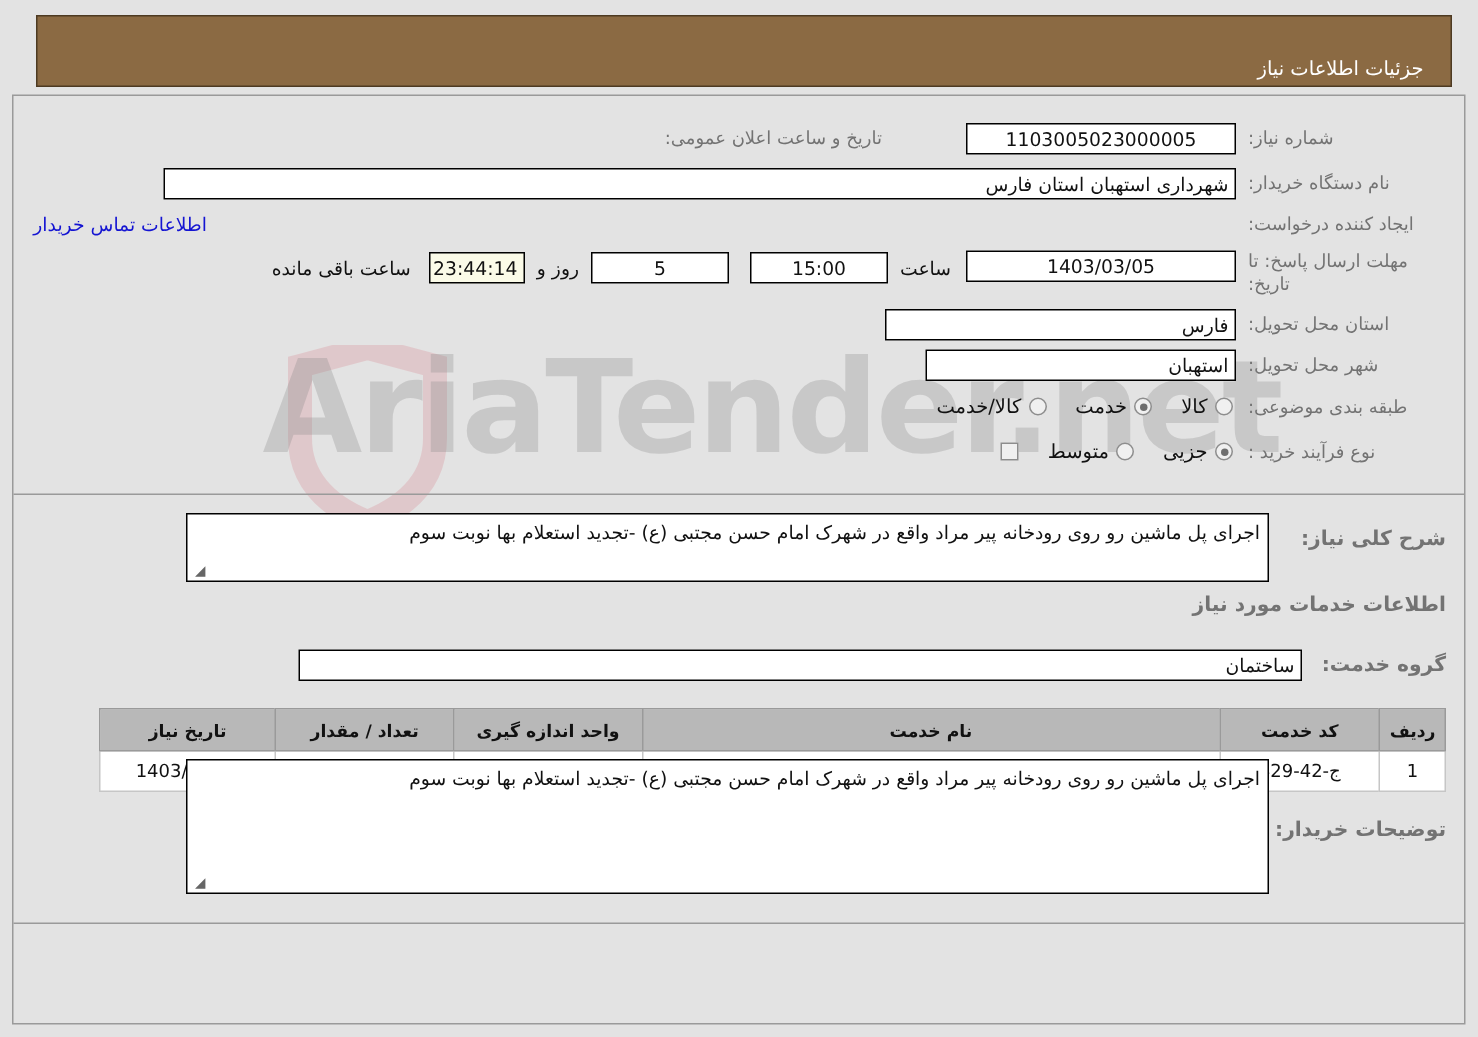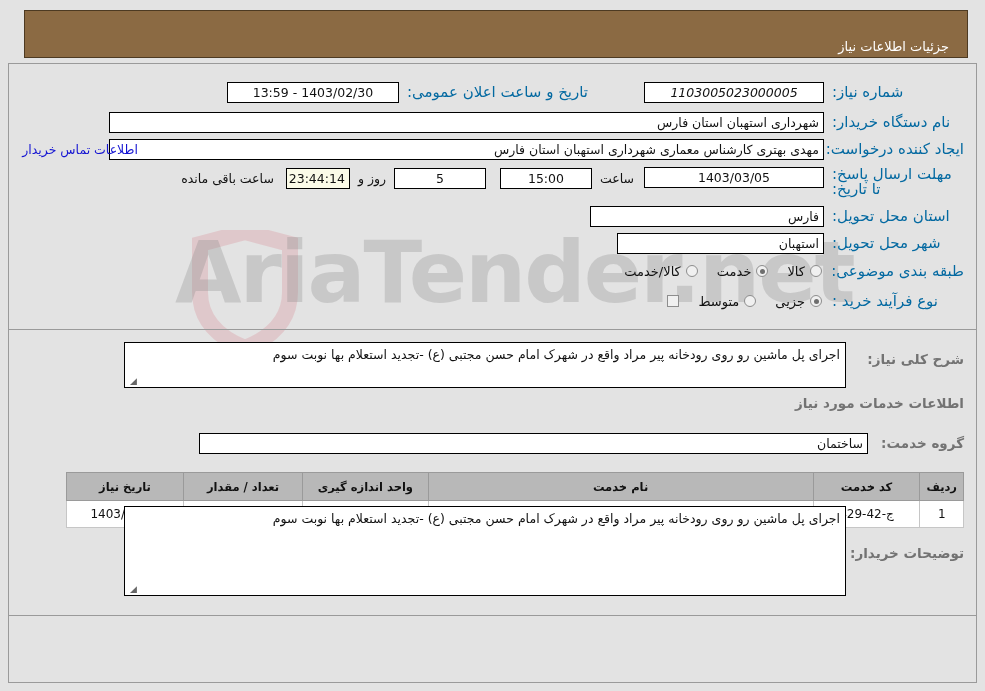--- a/index.html
+++ b/index.html
@@ -79,22 +79,22 @@
     position: absolute;
     display: flex;
     align-items: center;
     height: 22px;
     white-space: nowrap;
     font-size: 12.5px;
     color: #1a1a1a;
   }
   .flabel {
     text-align: left;
-    font-size: 15px;
-    color: #0369a1;
+    font-size: 12px;
+    color: #737373;
     white-space: nowrap;
   }
   .flabel.wrap { white-space: normal; line-height: 15px; text-align: left; }
 
   .finput {
     border: 1px solid #000;
     background: #ffffff;
     height: 21px;
     line-height: 19px;
     font-size: 12.5px;
@@ -239,35 +239,33 @@
 <div id="page-header">
   <div class="title">جزئیات اطلاعات نیاز</div>
 </div>
 
 <div id="main-panel">
 
   <div class="section" id="section-top">
 
     <div class="frow" style="right:12px; top:17px;">
       <div class="flabel" style="width:132px;">شماره نیاز:</div>
-      <div class="finput center" style="width:180px; margin-right:8px;font-style:italic;">1103005023000005</div>
+      <div class="finput center" style="width:180px; margin-right:8px;">1103005023000005</div>
     </div>
     <div class="frow" style="right:388px; top:17px;">
       <div class="flabel" style="margin-left:8px;">تاریخ و ساعت اعلان عمومی:</div>
-      <div class="finput center" style="width:172px;">1403/02/30 - 13:59</div>
     </div>
 
     <div class="frow" style="right:12px; top:47px;">
       <div class="flabel" style="width:132px;">نام دستگاه خریدار:</div>
       <div class="finput right" style="width:715px; margin-right:8px;">شهرداری استهبان استان فارس</div>
     </div>
 
     <div class="frow" style="right:12px; top:74px;">
       <div class="flabel" style="width:132px;">ایجاد کننده درخواست:</div>
-      <div class="finput right" style="width:715px; margin-right:8px;">مهدی بهتری کارشناس معماری شهرداری استهبان استان فارس</div>
     </div>
     <div class="frow" style="right:838px; top:74px;">
       <span class="link">اطلاعات تماس خریدار</span>
     </div>
 
     <div class="frow" style="right:12px; top:101px; height:38px; align-items:flex-start;">
       <div class="flabel wrap" style="width:132px; padding-top:2px;">مهلت ارسال پاسخ: تا تاریخ:</div>
       <div class="finput center" style="width:180px; margin-right:8px; margin-top:2px;">1403/03/05</div>
     </div>
     <div class="frow" style="right:342px; top:103px;">

